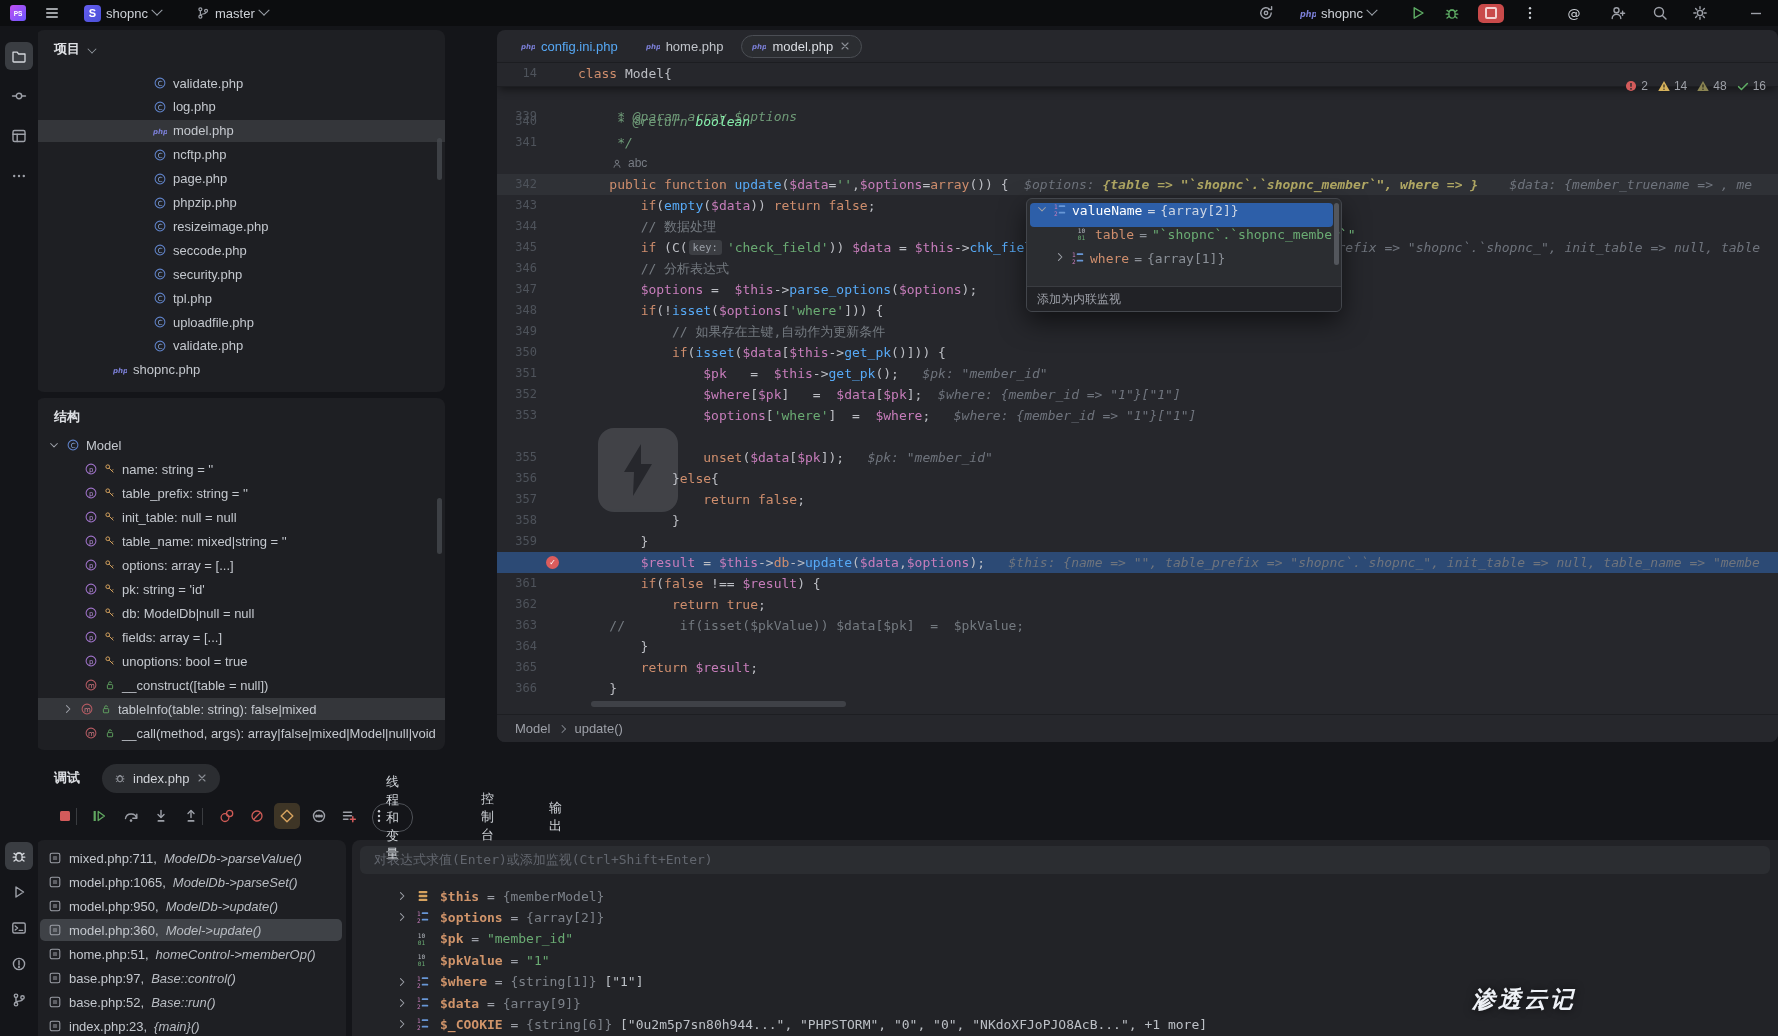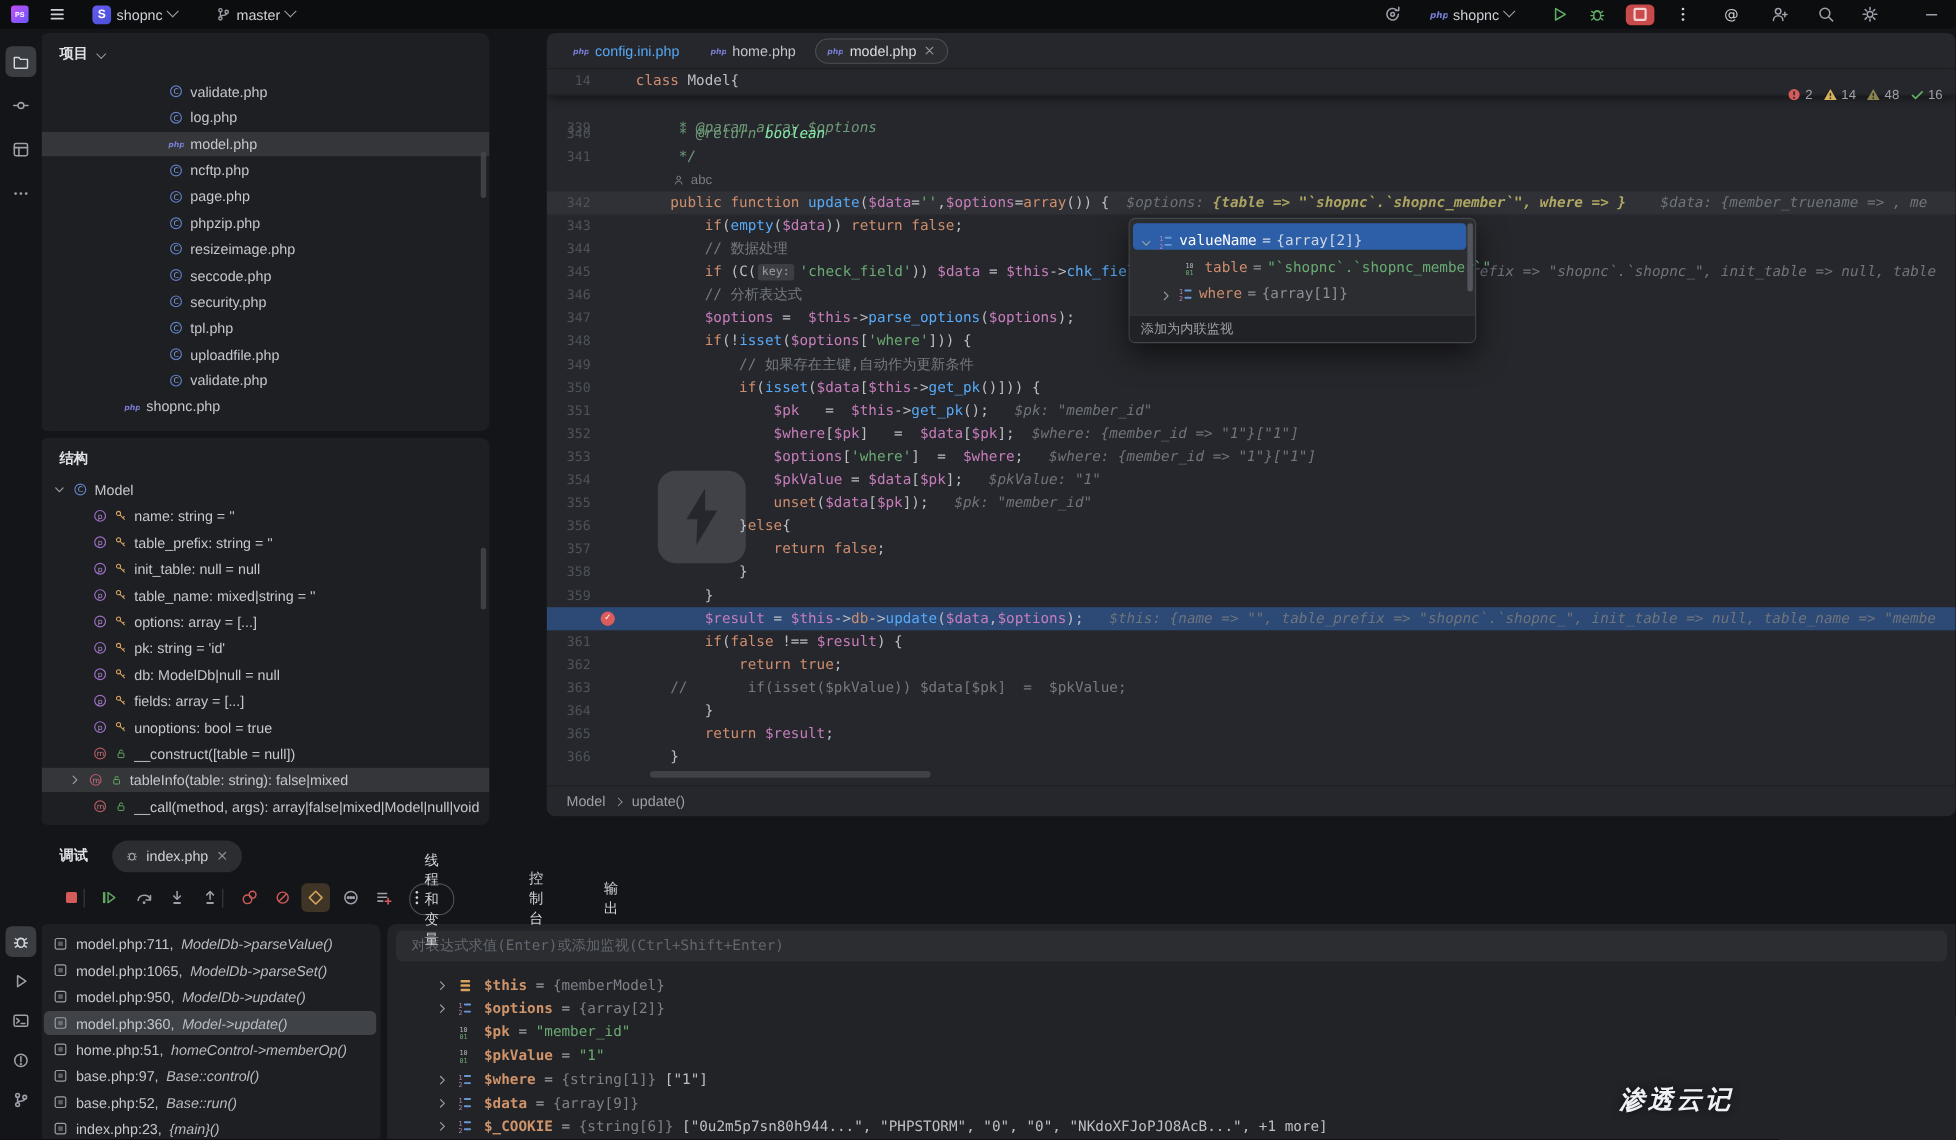--- a/index.html
+++ b/index.html
@@ -57,21 +57,21 @@
   .tk-hint{color:#6f747d;font-style:italic;} .tk-hinty{color:#b0a763;font-style:italic;font-weight:bold;}
   .tk-chip{display:inline-block;background:#3c3e43;color:#999ea6;border-radius:3px;padding:0 4px;margin:0 5px 0 1px;
            font-size:10.5px;line-height:15px;font-style:normal;vertical-align:1px;}
   .inlay-auth{position:absolute;left:114px;top:0;display:flex;align-items:center;gap:5px;color:#787d85;font-size:12px;font-family:"Liberation Sans",sans-serif;}
   #hscroll{position:absolute;left:94px;top:671px;width:255px;height:6px;border-radius:3px;background:#4a4d53;opacity:.7;}
   #breadcrumb{position:absolute;left:0;top:684px;right:0;height:27px;display:flex;align-items:center;gap:8px;padding-left:18px;color:#9da0a8;background:#26272c;border-top:1px solid #1d1e22;}
 
   
   #popup{position:absolute;left:1026px;top:198px;width:314px;height:112px;background:#2b2d31;border:1px solid #43464c;
          border-radius:6px;box-shadow:0 10px 26px rgba(0,0,0,.55);z-index:30;font-family:"DejaVu Sans Mono",monospace;font-size:13px;}
-  .prow{position:absolute;left:3px;right:8px;height:24px;display:flex;align-items:flex-end;gap:5px;border-radius:4px;color:#bcc0c6;}
+  .prow{position:absolute;left:3px;right:8px;height:24px;display:flex;align-items:flex-start;gap:5px;border-radius:4px;color:#bcc0c6;}
   .prow.sel{background:#2d5fa9;}
   #popup-footer{position:absolute;left:0;right:0;bottom:0;height:24px;background:#212226;border-top:1px solid #3a3c41;
          border-radius:0 0 5px 5px;display:flex;align-items:center;padding:0 10px;font-family:"Liberation Sans",sans-serif;
          font-size:12px;color:#9da0a8;}
   .pname{color:#cf8e6d;} .pname-w{color:#ffffff;} .pdim{color:#8b9098;} .pstr{color:#6aab73;} .pval-w{color:#cdd6e4;}
   #popup-scroll{position:absolute;right:2px;top:4px;width:5px;height:62px;border-radius:3px;background:#53565c;}
 
   
   #dbg-header{position:absolute;left:54px;top:762px;height:32px;display:flex;align-items:center;gap:22px;z-index:20;}
   #dbg-title{color:#dfe1e5;font-weight:bold;}
@@ -742,21 +742,20 @@
         <div class="cl" style="top: 186px;"><span class="gut">344</span><span class="code"><span class="tk-pl">        </span><span class="tk-com">// 数据处理</span></span></div>
         <div class="cl" style="top: 207px;"><span class="gut">345</span><span class="code"><span class="tk-pl">        </span><span class="tk-kw">if </span><span class="tk-pl">(C(</span><span class="tk-chip">key:</span><span class="tk-str">'check_field'</span><span class="tk-pl">)) </span><span class="tk-var">$data</span><span class="tk-pl"> = </span><span class="tk-var">$this</span><span class="tk-pl">-&gt;</span><span class="tk-fn">chk_field</span><span class="tk-pl">(</span><span class="tk-var">$data</span><span class="tk-pl">);   </span><span class="tk-hint">$this: {name =&gt; "", table_prefix =&gt; "shopnc`.`shopnc_", init_table =&gt; null, table</span></span></div>
         <div class="cl" style="top: 228px;"><span class="gut">346</span><span class="code"><span class="tk-pl">        </span><span class="tk-com">// 分析表达式</span></span></div>
         <div class="cl" style="top: 249px;"><span class="gut">347</span><span class="code"><span class="tk-pl">        </span><span class="tk-var">$options</span><span class="tk-pl"> =  </span><span class="tk-var">$this</span><span class="tk-pl">-&gt;</span><span class="tk-fn">parse_options</span><span class="tk-pl">(</span><span class="tk-var">$options</span><span class="tk-pl">);</span></span></div>
         <div class="cl" style="top: 270px;"><span class="gut">348</span><span class="code"><span class="tk-pl">        </span><span class="tk-kw">if</span><span class="tk-pl">(!</span><span class="tk-fn">isset</span><span class="tk-pl">(</span><span class="tk-var">$options</span><span class="tk-pl">[</span><span class="tk-str">'where'</span><span class="tk-pl">])) {</span></span></div>
         <div class="cl" style="top: 291px;"><span class="gut">349</span><span class="code"><span class="tk-pl">            </span><span class="tk-com">// 如果存在主键,自动作为更新条件</span></span></div>
         <div class="cl" style="top: 312px;"><span class="gut">350</span><span class="code"><span class="tk-pl">            </span><span class="tk-kw">if</span><span class="tk-pl">(</span><span class="tk-fn">isset</span><span class="tk-pl">(</span><span class="tk-var">$data</span><span class="tk-pl">[</span><span class="tk-var">$this</span><span class="tk-pl">-&gt;</span><span class="tk-fn">get_pk</span><span class="tk-pl">()])) {</span></span></div>
         <div class="cl" style="top: 333px;"><span class="gut">351</span><span class="code"><span class="tk-pl">                </span><span class="tk-var">$pk</span><span class="tk-pl">   =  </span><span class="tk-var">$this</span><span class="tk-pl">-&gt;</span><span class="tk-fn">get_pk</span><span class="tk-pl">();   </span><span class="tk-hint">$pk: "member_id"</span></span></div>
         <div class="cl" style="top: 354px;"><span class="gut">352</span><span class="code"><span class="tk-pl">                </span><span class="tk-var">$where</span><span class="tk-pl">[</span><span class="tk-var">$pk</span><span class="tk-pl">]   =  </span><span class="tk-var">$data</span><span class="tk-pl">[</span><span class="tk-var">$pk</span><span class="tk-pl">];  </span><span class="tk-hint">$where: {member_id =&gt; "1"}["1"]</span></span></div>
         <div class="cl" style="top: 375px;"><span class="gut">353</span><span class="code"><span class="tk-pl">                </span><span class="tk-var">$options</span><span class="tk-pl">[</span><span class="tk-str">'where'</span><span class="tk-pl">]  =  </span><span class="tk-var">$where</span><span class="tk-pl">;   </span><span class="tk-hint">$where: {member_id =&gt; "1"}["1"]</span></span></div>
-        <div class="cl" style="top: 396px;"><span class="gut">354</span><span class="code"><span class="tk-pl">                </span><span class="tk-var">$pkValue</span><span class="tk-pl"> = </span><span class="tk-var">$data</span><span class="tk-pl">[</span><span class="tk-var">$pk</span><span class="tk-pl">];   </span><span class="tk-hint">$pkValue: "1"</span></span></div>
         <div class="cl" style="top: 417px;"><span class="gut">355</span><span class="code"><span class="tk-pl">                </span><span class="tk-kw">unset</span><span class="tk-pl">(</span><span class="tk-var">$data</span><span class="tk-pl">[</span><span class="tk-var">$pk</span><span class="tk-pl">]);   </span><span class="tk-hint">$pk: "member_id"</span></span></div>
         <div class="cl" style="top: 438px;"><span class="gut">356</span><span class="code"><span class="tk-pl">            }</span><span class="tk-kw">else</span><span class="tk-pl">{</span></span></div>
         <div class="cl" style="top: 459px;"><span class="gut">357</span><span class="code"><span class="tk-pl">                </span><span class="tk-kw">return false</span><span class="tk-pl">;</span></span></div>
         <div class="cl" style="top: 480px;"><span class="gut">358</span><span class="code"><span class="tk-pl">            }</span></span></div>
         <div class="cl" style="top: 501px;"><span class="gut">359</span><span class="code"><span class="tk-pl">        }</span></span></div>
         <div class="cl hl-blue" style="top: 522px;"><span class="gut"></span><span class="bp">✓</span><span class="code"><span class="tk-pl">        </span><span class="tk-var">$result</span><span class="tk-pl"> = </span><span class="tk-var">$this</span><span class="tk-pl">-&gt;</span><span class="tk-kw">db</span><span class="tk-pl">-&gt;</span><span class="tk-fn">update</span><span class="tk-pl">(</span><span class="tk-var">$data</span><span class="tk-pl">,</span><span class="tk-var">$options</span><span class="tk-pl">);   </span><span class="tk-hint">$this: {name =&gt; "", table_prefix =&gt; "shopnc`.`shopnc_", init_table =&gt; null, table_name =&gt; "membe</span></span></div>
         <div class="cl" style="top: 543px;"><span class="gut">361</span><span class="code"><span class="tk-pl">        </span><span class="tk-kw">if</span><span class="tk-pl">(</span><span class="tk-kw">false</span><span class="tk-pl"> !== </span><span class="tk-var">$result</span><span class="tk-pl">) {</span></span></div>
         <div class="cl" style="top: 564px;"><span class="gut">362</span><span class="code"><span class="tk-pl">            </span><span class="tk-kw">return true</span><span class="tk-pl">;</span></span></div>
         <div class="cl" style="top: 585px;"><span class="gut">363</span><span class="code"><span class="tk-com">    //       if(isset($pkValue)) $data[$pk]  =  $pkValue;</span></span></div>
         <div class="cl" style="top: 606px;"><span class="gut">364</span><span class="code"><span class="tk-pl">        }</span></span></div>
@@ -1008,21 +1007,21 @@
       <span class="vtab" style="left: 536px;">输出</span>
     </div>
   <div id="frames-panel">
       <div class="frow" style="top: 7px;">
         <span class="ic s14">
           <svg viewBox="0 0 16 16">
             <rect x="2.5" y="2.5" width="11" height="11" rx="2" stroke="#9da0a8" stroke-width="1.2" fill="none"></rect>
             <rect x="5.6" y="5.6" width="4.8" height="4.8" rx="1" fill="#9da0a8" opacity=".5"></rect>
           </svg>
         </span>
-        <span class="floc">model.php:711, </span>
+        <span class="floc">mixed.php:711, </span>
         <span class="ffn">ModelDb-&gt;parseValue()</span>
       </div>
       <div class="frow" style="top: 31px;">
         <span class="ic s14">
           <svg viewBox="0 0 16 16">
             <rect x="2.5" y="2.5" width="11" height="11" rx="2" stroke="#9da0a8" stroke-width="1.2" fill="none"></rect>
             <rect x="5.6" y="5.6" width="4.8" height="4.8" rx="1" fill="#9da0a8" opacity=".5"></rect>
           </svg>
         </span>
         <span class="floc">model.php:1065, </span>

